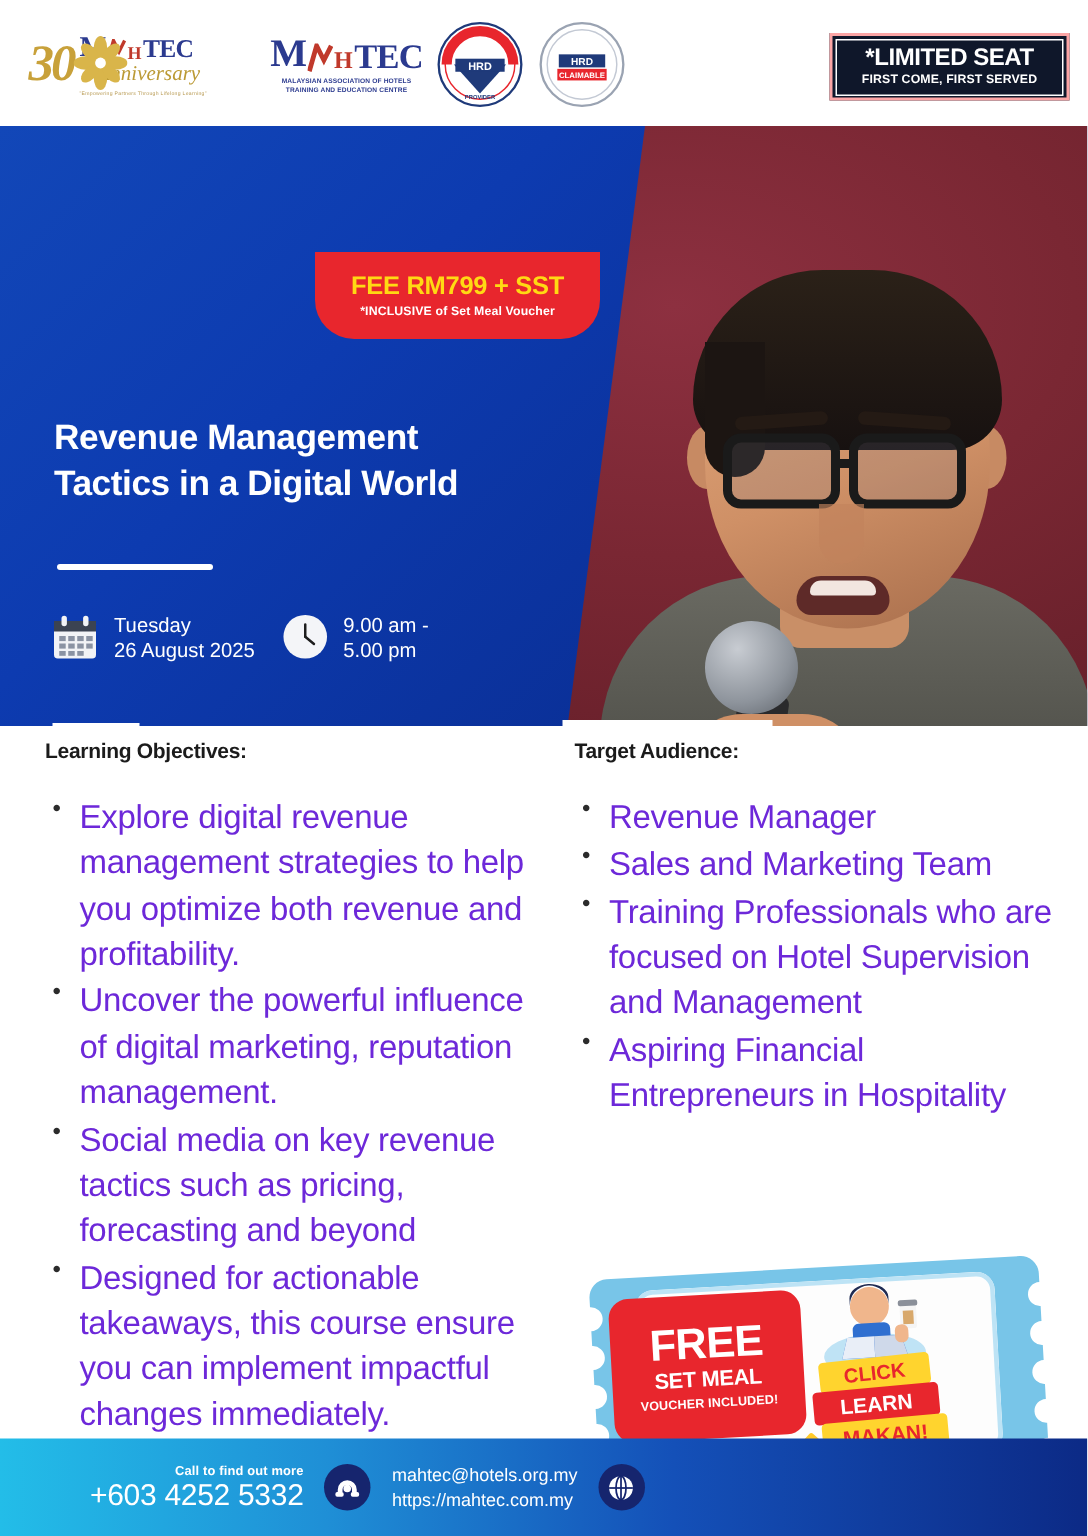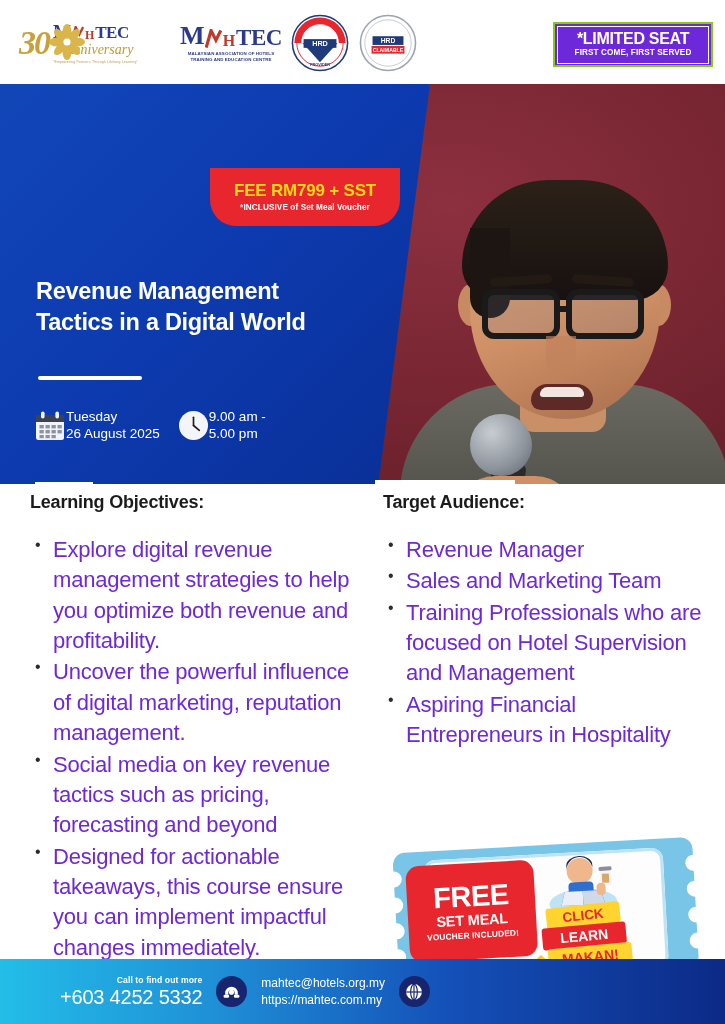--- a/index.html
+++ b/index.html
@@ -29,22 +29,22 @@
   .logo-mahtec2{width:100px;height:52px;display:flex;flex-direction:column;justify-content:center;align-items:center;}
   .logo-mahtec2 .mahtec-m{font-size:26px;}
   .logo-mahtec2 .mahtec-tec{font-size:23px;}
   .logo-mahtec2 .mahtec-h{font-size:16px;}
   .logo-mahtec2 .mahtec-swoosh{width:17px;height:20px;}
   .logo-mahtec2 .mahtec-sub{font-size:4.4px;}
 
   .seal{width:58px;height:58px;position:relative;}
   .seal svg{display:block;}
 
-  .limited-seat{position:absolute;right:17px;top:22px;width:160px;height:45px;background:#6d28d9;
-    border:2px solid #84cc16;box-sizing:border-box;display:flex;align-items:center;justify-content:center;}
+  .limited-seat{position:absolute;right:17px;top:22px;width:160px;height:45px;background:#0f172a;
+    border:2px solid #fca5a5;box-sizing:border-box;display:flex;align-items:center;justify-content:center;}
   .limited-inner{width:150px;height:36px;border:1.6px solid #fff;display:flex;flex-direction:column;
     align-items:center;justify-content:center;color:#fff;}
   .ls-1{font-size:16px;font-weight:700;letter-spacing:-.3px;line-height:1;}
   .ls-2{font-size:8.2px;font-weight:700;letter-spacing:.1px;margin-top:2px;line-height:1;}
 
   
   .hero{position:absolute;left:0;top:84px;width:725px;height:400px;overflow:hidden;background:#0f3fa8;}
   .hero-photo{position:absolute;left:0;top:0;width:725px;height:400px;background:#7a2430;}
   .photo-bg{position:absolute;inset:0;
     background:radial-gradient(ellipse at 62% 30%, #8d3040 0%, #7a2733 42%, #5e1c26 100%);}
@@ -89,37 +89,37 @@
     border-radius:0 0 26px 26px;display:flex;flex-direction:column;align-items:center;justify-content:center;
     transform:skewX(-0deg);}
   .fee-1{color:#ffd913;font-size:17px;font-weight:700;letter-spacing:-.2px;line-height:1;}
   .fee-2{color:#fff;font-size:8.2px;font-weight:700;margin-top:4px;letter-spacing:.1px;}
 
   .hero-title{position:absolute;left:36px;top:192px;width:320px;color:#fff;font-size:23.5px;font-weight:700;
     line-height:1.32;letter-spacing:-.3px;}
   .hero-rule{position:absolute;left:38px;top:292px;width:104px;height:3.5px;background:#fff;border-radius:2px;}
 
   .hero-meta{position:absolute;left:34px;top:325px;display:flex;align-items:center;gap:18px;}
-  .meta-item{display:flex;align-items:center;}
+  .meta-item{display:flex;align-items:flex-start;gap:10px;}
   .cal-icon{width:32px;height:32px;position:relative;}
   .clock-icon{width:31px;height:31px;}
   .meta-text{color:#fff;font-size:13.5px;line-height:1.25;}
 
   .qr-row{position:absolute;left:35px;top:398px;display:flex;align-items:center;gap:14px;}
   .qr{width:58px;height:58px;background:#fff;padding:2px;box-sizing:border-box;}
 
   .speaker-label{position:absolute;left:375px;top:396px;width:140px;height:19px;background:#fff;
     display:flex;align-items:center;justify-content:center;font-size:11px;font-weight:700;color:#15181f;}
 
   
   .content{position:absolute;left:0;top:484px;width:725px;height:475px;background:#fff;}
   .col{position:absolute;top:8px;}
   .col-left{left:30px;width:330px;}
   .col-right{left:383px;width:320px;}
-  .col-head{font-size:18px;font-weight:700;color:#1b1b1b;letter-spacing:-.2px;margin-bottom:22px;}
+  .col-head{font-size:14px;font-weight:700;color:#1b1b1b;letter-spacing:-.2px;margin-bottom:22px;}
   ul.bullets{list-style:none;margin:0;padding:0;}
   ul.bullets li{position:relative;padding-left:23px;font-size:22px;line-height:1.38;color:#6d28d9;
     margin-bottom:1px;letter-spacing:-.2px;}
   ul.bullets li:before{content:"•";position:absolute;left:5px;top:-1px;font-size:16px;color:#2b2b2b;}
 
   
   .voucher{position:absolute;left:396px;top:845px;width:300px;height:140px;transform:rotate(-3.2deg);}
   .v-ticket{position:absolute;inset:0;background:#78c5e8;border-radius:12px;}
   .v-notch{position:absolute;width:16px;height:16px;background:#fff;border-radius:50%;}
   .v-inner{position:absolute;left:30px;top:9px;right:30px;bottom:11px;background:#fdfdfd;border-radius:12px;

